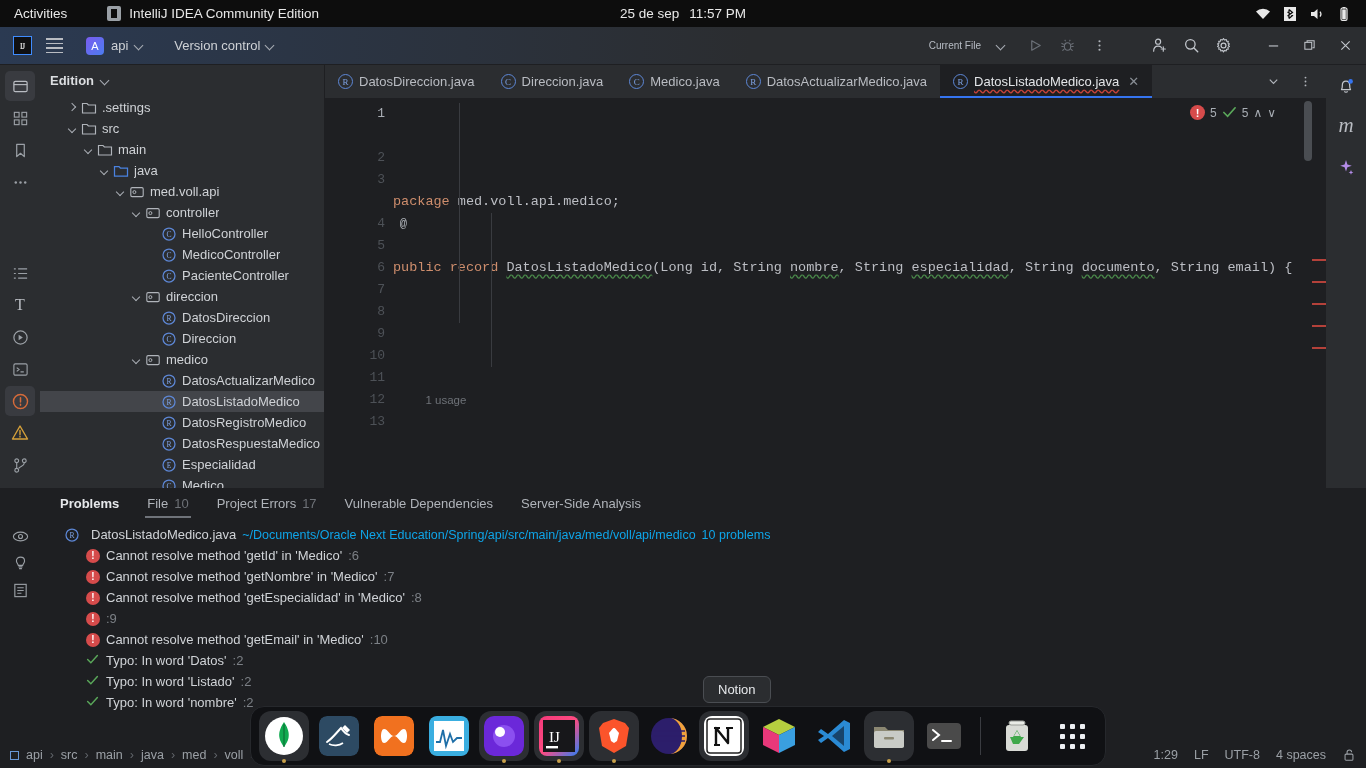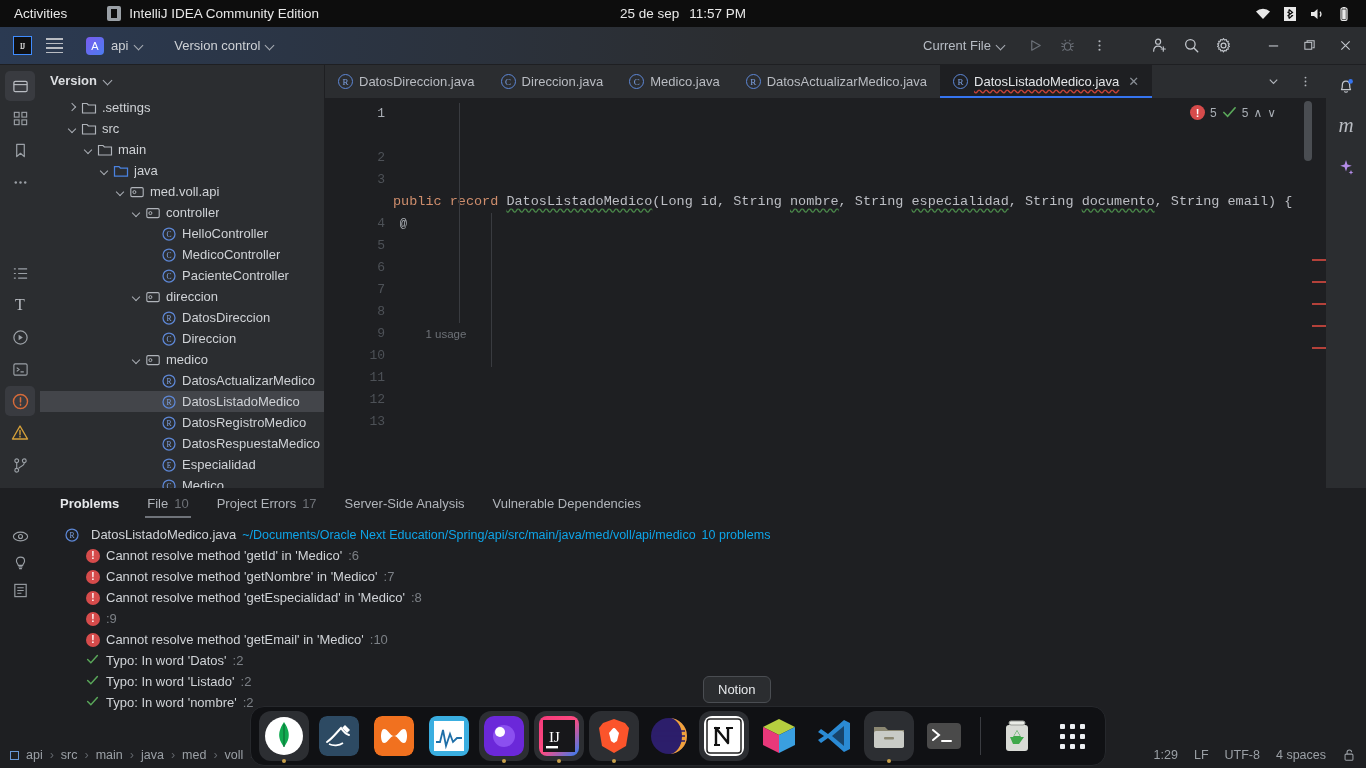--- a/index.html
+++ b/index.html
@@ -75,21 +75,21 @@
     font-size: 13px; color: #cfd2d6; padding: 4px 6px; border-radius: 5px;
   }
   .chev { width: 9px; height: 9px; position: relative; display: inline-block; }
   .chev::before {
     content: ""; position: absolute; left: 0; top: 1px; width: 6px; height: 6px;
     border-right: 1.3px solid #a9adb4; border-bottom: 1.3px solid #a9adb4;
     transform: rotate(45deg);
   }
   .tb-right { margin-left: auto; display: flex; align-items: center; padding-right: 4px; gap: 2px; }
   .runcfg {
-    font-size: 13px; color: #b7bcc4; display: flex; align-items: center; gap: 6px;
+    font-size: 10px; color: #b7bcc4; display: flex; align-items: center; gap: 16px;
     padding: 4px 8px; border-radius: 5px; margin-right: 4px;
   }
   .ico-btn {
     width: 30px; height: 30px; display: flex; align-items: center; justify-content: center;
     border-radius: 4px;
   }
   .ico-btn svg { display: block; }
   .win-btn { width: 34px; height: 30px; display: flex; align-items: center; justify-content: center; }
 
   
@@ -472,21 +472,21 @@
             <circle cx="5" cy="14" r="2" fill="none" stroke="#9ba0a6" stroke-width="1.2"></circle>
             <circle cx="13" cy="4" r="2" fill="none" stroke="#9ba0a6" stroke-width="1.2"></circle>
             <path d="M5 6 V12 M13 6 C13 10 9 9 7 12" stroke="#9ba0a6" stroke-width="1.2" fill="none"></path>
           </svg>
         </div>
         <div style="height:6px"></div>
       </div>
 
       <div class="toolwin">
         <div class="toolwin-head">
-          <span>Version</span>
+          <span>Edition</span>
           <span class="chev"></span>
         </div>
         <div class="tree" id="tree">
             <div class="tr">
               <span style="flex: 0 0 26px;"></span>
               <span class="tw-arrow right"></span>
               <svg viewBox="0 0 16 16" class="ic">
                 <path d="M1.5 3.5 H6 L7.4 5 H14.5 V13 H1.5 Z" fill="none" stroke="#b0b4ba" stroke-width="1.15"></path>
               </svg>
               <span class="lbl">.settings</span>
@@ -706,20 +706,21 @@
               <div class="gl"><span>8</span></div>
               <div class="gl"><span>9</span></div>
               <div class="gl"><span>10</span></div>
               <div class="gl"><span>11</span></div>
               <div class="gl"><span>12</span></div>
               <div class="gl"><span>13</span></div>
             </div>
           <div class="code">
             <div class="indent-guide" style="left:66px; height:220px;"></div>
             <div class="indent-guide" style="left:98px; height:154px; top:114px;"></div>
+            <div class="cl"><span class="kw">package</span><span> med.voll.api.medico;</span></div>
             <div class="cl"><span class="kw">public record </span><span class="ty grn">DatosListadoMedico</span><span>(Long id, String </span><span class="grn">nombre</span><span>, String </span><span class="grn">especialidad</span><span>, String </span><span class="grn">documento</span><span>, String </span><span>email</span><span>) {</span></div>
             <div class="cl"></div>
             <div class="cl">    <span class="hint">1 usage</span></div>
             
             
             
             
             
             
             
@@ -777,24 +778,24 @@
           </div>
           <div class="ptab underline">
             <span>File</span>
             <span class="cnt">10</span>
           </div>
           <div class="ptab">
             <span>Project Errors</span>
             <span class="cnt">17</span>
           </div>
           <div class="ptab">
-            <span>Server-Side Analysis</span>
+            <span>Vulnerable Dependencies</span>
           </div>
           <div class="ptab">
-            <span>Vulnerable Dependencies</span>
+            <span>Server-Side Analysis</span>
           </div>
         </div>
       <div class="pbody">
         <div class="pstrip">
           <svg width="17" height="17" viewBox="0 0 18 18">
             <ellipse cx="9" cy="9" rx="7.5" ry="4.6" fill="none" stroke="#9ba0a6" stroke-width="1.2"></ellipse>
             <circle cx="9" cy="9" r="2.1" fill="none" stroke="#9ba0a6" stroke-width="1.2"></circle>
           </svg>
           <svg width="17" height="17" viewBox="0 0 18 18">
             <path d="M9 2.2 C6.4 2.2 4.7 4 4.7 6.3 C4.7 8.2 6.3 9.2 6.7 11 H11.3 C11.7 9.2 13.3 8.2 13.3 6.3 C13.3 4 11.6 2.2 9 2.2 Z" fill="none" stroke="#9ba0a6" stroke-width="1.2"></path>

